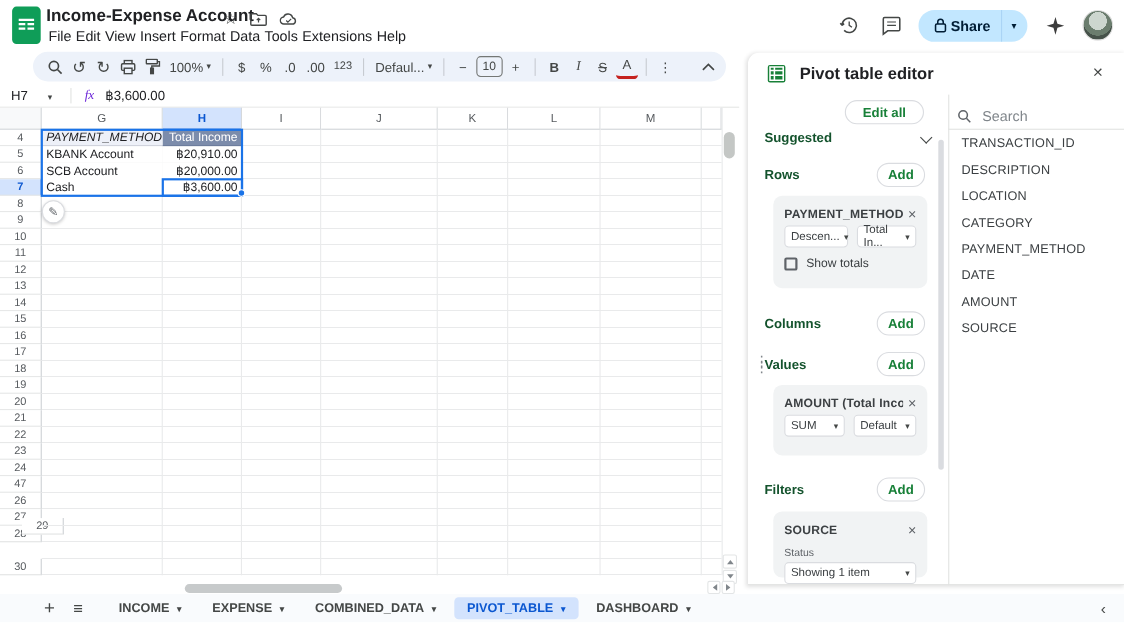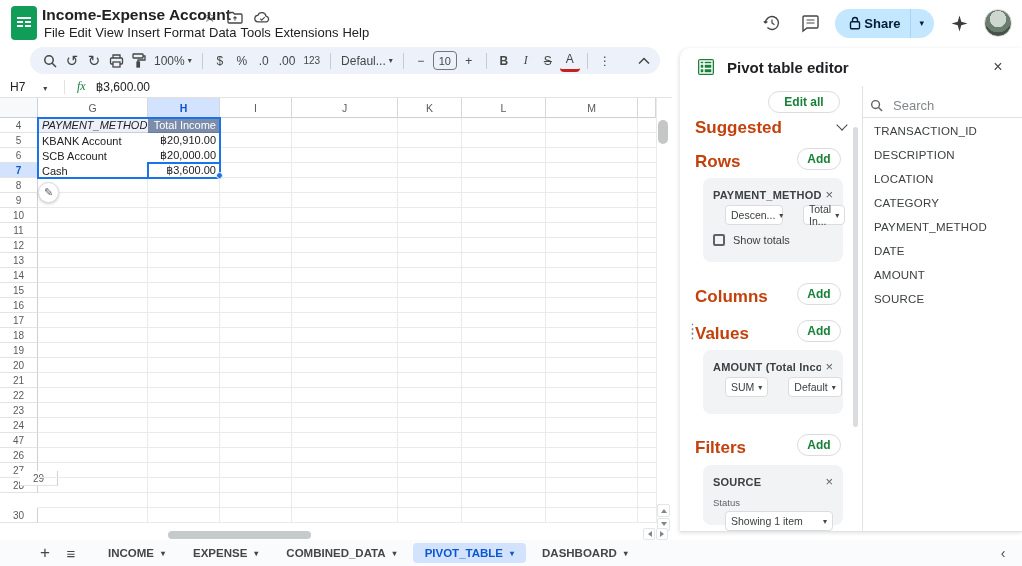--- a/index.html
+++ b/index.html
@@ -34,21 +34,21 @@
   .t-strike { text-decoration:line-through; }
   .t-color { border-bottom:3px solid #c5221f; line-height:12px; }
   .fontsize-box { width:24px; height:19px; border:1px solid #747775; border-radius:4px; display:flex; align-items:center; justify-content:center; font-size:11px; background:#edf2fa; }
   .toolbar-collapse { position:absolute; right:10px; top:0; height:27px; display:flex; align-items:center; }
 
   
   .formula-bar { position:absolute; left:0; top:76px; width:672px; height:22px; background:#fff; border-bottom:1px solid #e1e3e1; display:flex; align-items:center; }
   .namebox { width:62px; padding-left:10px; font-size:12px; color:#202124; }
   .name-caret { font-size:8px; color:#444746; margin-left:18px; }
   .fbar-sep { width:1px; height:14px; background:#e1e3e1; margin:0 8px 0 2px; }
-  .fx { font-family:"Liberation Serif", serif; font-style:italic; font-size:12px; color:#15803d; margin:0 10px 0 4px; }
+  .fx { font-family:"Liberation Serif", serif; font-style:italic; font-size:12px; color:#6d28d9; margin:0 10px 0 4px; }
   .fvalue { font-size:12px; color:#202124; }
 
   
   .grid { position:absolute; left:0; top:98px; width:672px; height:442px; background:#fff; }
   .corner { position:absolute; left:0; top:0; width:38px; height:20px; background:#f8f9fa; border-right:1px solid #cdd1d5; border-bottom:1px solid #cdd1d5; }
   .colh { position:absolute; top:0; height:20px; background:#fff; border-right:1px solid #d5d8db; border-bottom:1px solid #cdd1d5; font-size:10.5px; color:#575b5f; display:flex; align-items:center; justify-content:center; }
   .colh.sel { background:#d3e3fd; color:#0b57d0; font-weight:700; border-bottom:1px solid #0b57d0; }
   .rownum { position:absolute; left:0; width:38px; height:15px; background:#fff; border-right:1px solid #cdd1d5; border-bottom:1px solid #e2e3e3; font-size:10px; color:#575b5f; display:flex; align-items:center; justify-content:center; }
   .rownum.sel { background:#d3e3fd; color:#0b57d0; font-weight:700; border-right:1px solid #0b57d0; }
   .grid-body { position:absolute; left:38px; top:20px; width:618px; height:405px;
@@ -73,31 +73,31 @@
   .tri.left { border-right:4px solid #80868b; margin-left:-2px; }
   .tri.rightt { border-left:4px solid #80868b; margin-right:-2px; }
 
   
   .panel { position:absolute; left:680px; top:48px; width:342px; height:484px; background:#fff; border-radius:10px 0 0 0; box-shadow:-1px 1px 4px rgba(0,0,0,.12); border-bottom:1px solid #e1e3e1; }
   .panel-header { position:absolute; left:0; top:0; width:342px; height:38px; display:flex; align-items:center; }
   .panel-icon { margin-left:17px; }
   .panel-title { margin-left:12px; font-size:15px; font-weight:600; color:#202124; }
   .panel-close { position:absolute; right:14px; top:9px; font-size:16px; color:#444746; width:20px; height:20px; display:flex; align-items:center; justify-content:center; }
   .clear-all { position:absolute; left:88px; top:43px; width:72px; height:22px; border:1px solid #dadce0; border-radius:12px; background:#fff; color:#188038; font-size:12px; font-weight:700; display:flex; align-items:center; justify-content:center; }
-  .sec-label { position:absolute; left:15px; font-size:17px; font-weight:700; color:#c2410c; }
+  .sec-label { position:absolute; left:15px; font-size:12px; font-weight:700; color:#14532d; }
   .chev { width:8px; height:8px; border-right:1.5px solid #444746; border-bottom:1.5px solid #444746; transform:rotate(45deg); position:absolute; }
   .add-btn { position:absolute; left:117px; width:44px; height:22px; border:1px solid #dadce0; border-radius:12px; background:#fff; color:#188038; font-size:12px; font-weight:700; display:flex; align-items:center; justify-content:center; }
   .card { position:absolute; left:23px; width:140px; background:#f1f3f4; border-radius:8px; }
   .card-head { display:flex; align-items:center; justify-content:space-between; padding:9px 10px 0 10px; }
   .card-field { font-size:11px; font-weight:700; color:#3c4043; letter-spacing:.2px; white-space:nowrap; overflow:hidden; }
   .card-x { font-size:13px; color:#5f6368; flex:0 0 auto; margin-left:4px; }
   .card-labels { display:flex; padding:8px 10px 0 10px; gap:0; }
   .mini-label { font-size:9.5px; color:#5f6368; }
   .card-drops { display:flex; padding:3px 10px 0 10px; gap:8px; }
-  .drop { height:20px; background:#fff; border:1px solid #dadce0; border-radius:4px; font-size:10.5px; color:#3c4043; display:flex; align-items:center; justify-content:space-between; padding:0 5px;margin-left:12px; }
+  .drop { height:20px; background:#fff; border:1px solid #dadce0; border-radius:4px; font-size:10.5px; color:#3c4043; display:flex; align-items:center; justify-content:space-between; padding:0 5px; }
   .drop .dcaret { font-size:8px; color:#444746; margin-left:4px; }
   .checkline { display:flex; align-items:center; gap:8px; padding:9px 10px 0 10px; }
   .checkbox { width:12px; height:12px; border:2px solid #5f6368; border-radius:2px; background:#f1f3f4; }
   .check-label { font-size:11px; color:#3c4043; }
   .drag-dots { position:absolute; left:6px; top:278px; color:#80868b; font-size:13px; letter-spacing:0; line-height:5px; }
   .panel-vdiv { position:absolute; left:182px; top:38px; width:1px; height:446px; background:#e1e3e1; }
   .ed-scroll { position:absolute; left:173px; top:79px; width:5px; height:300px; background:#dadce0; border-radius:3px; }
   .search-row { position:absolute; left:190px; top:46px; width:150px; height:22px; display:flex; align-items:center; gap:10px; }
   .search-ph { font-size:13px; color:#80868b; }
   .fields-div { position:absolute; left:182px; top:69px; width:160px; height:1px; background:#e1e3e1; }

